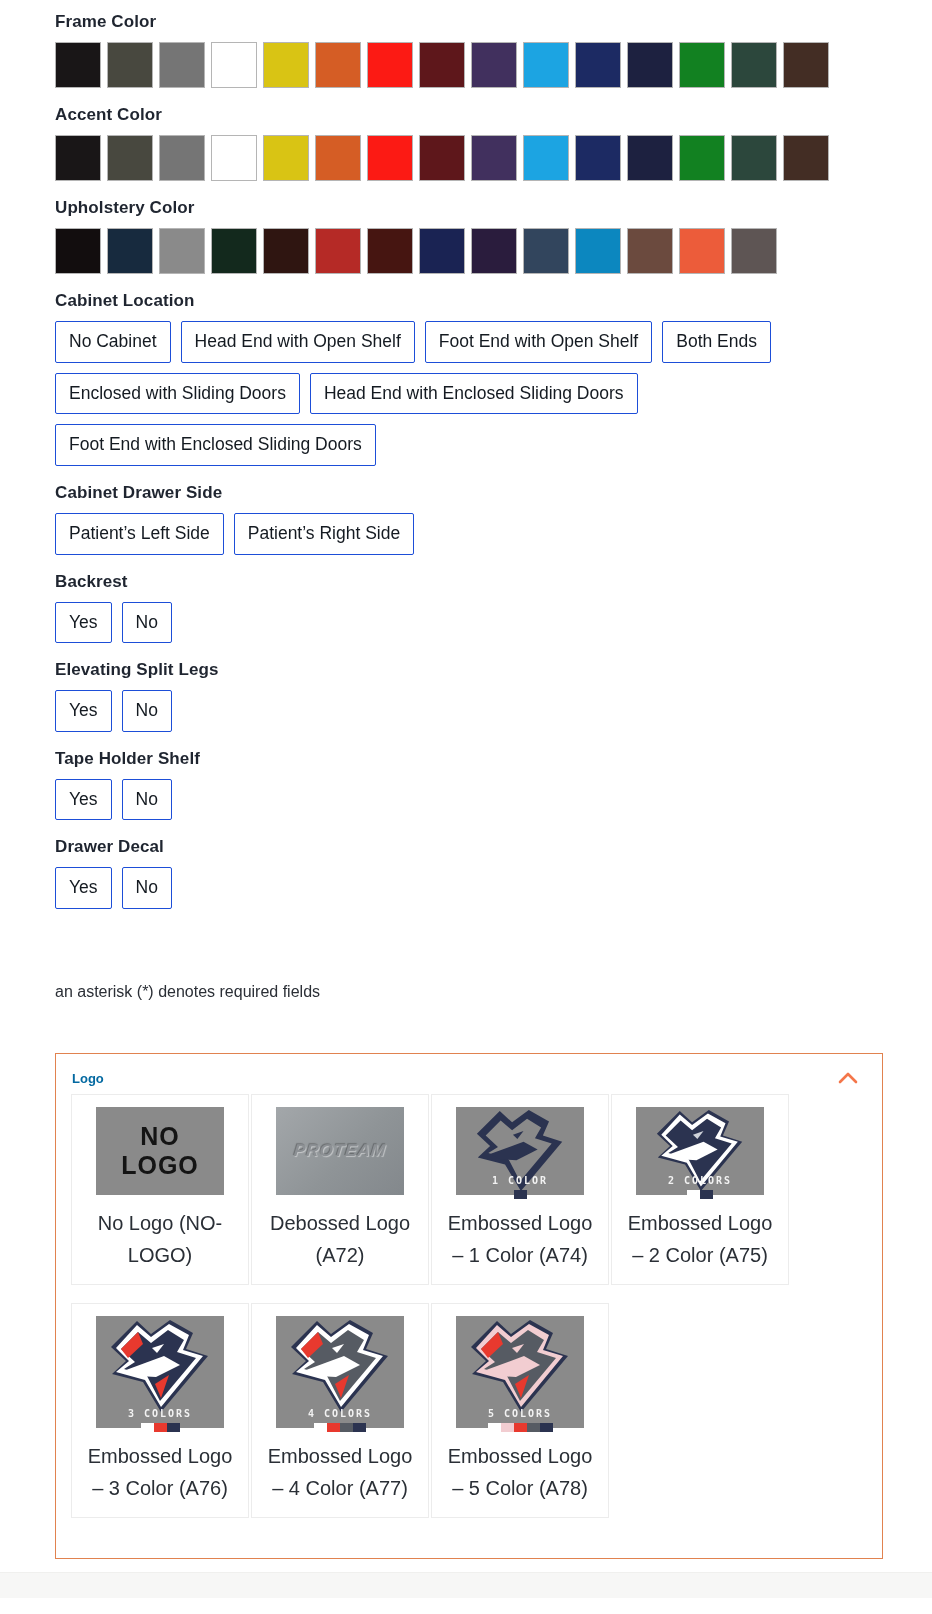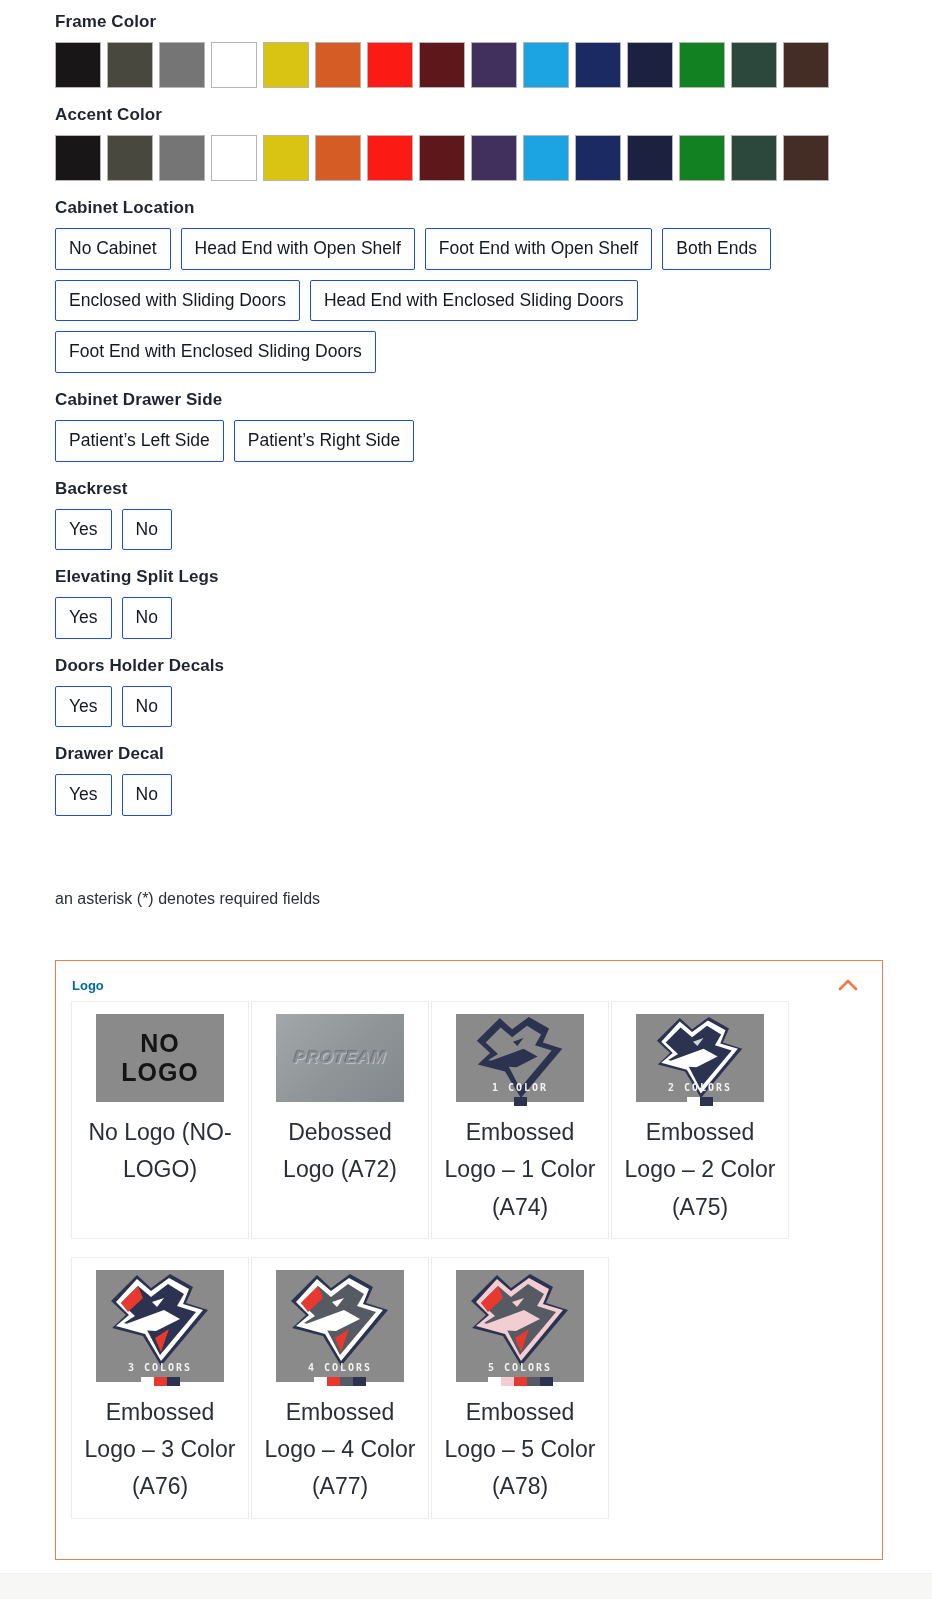--- a/index.html
+++ b/index.html
@@ -68,21 +68,21 @@
   }
   .thumb {
     width: 128px; height: 88px; background: #8a8a8a;
     position: relative; overflow: visible;
     display: flex; align-items: center; justify-content: center;
     flex: none;
   }
   .thumb-tall { height: 112px; }
   .tile-caption {
     margin-top: 12px;
-    font-size: 23px; color: #2a2f36; text-align: center;
+    font-size: 20px; color: #2a2f36; text-align: center;
     line-height: 1.62; max-width: 160px;
   }
 
   .nologo-text {
     font-weight: 800; font-size: 25px; color: #141414;
     letter-spacing: 1px; line-height: 1.15; text-align: center;
     width: 80px;
   }
   .deboss-bg { background: linear-gradient(135deg, #a3a7aa 0%, #8f9497 55%, #83888c 100%); }
   .deboss-text {
@@ -153,20 +153,39 @@
         <div class="swatch" style="background-color: rgb(65, 48, 94);"></div>
         <div class="swatch" style="background-color: rgb(28, 164, 226);"></div>
         <div class="swatch" style="background-color: rgb(28, 42, 99);"></div>
         <div class="swatch" style="background-color: rgb(29, 33, 64);"></div>
         <div class="swatch" style="background-color: rgb(18, 129, 33);"></div>
         <div class="swatch" style="background-color: rgb(44, 71, 60);"></div>
         <div class="swatch" style="background-color: rgb(67, 45, 36);"></div>
       </div>
   </div>
 
+  <div class="sec sec-gap">
+    <div class="field-label">Upholstery Color</div>
+    <div class="swatch-row">
+        <div class="swatch" style="background-color: rgb(18, 13, 14);"></div>
+        <div class="swatch" style="background-color: rgb(23, 42, 62);"></div>
+        <div class="swatch" style="background-color: rgb(138, 138, 138);"></div>
+        <div class="swatch" style="background-color: rgb(19, 41, 29);"></div>
+        <div class="swatch" style="background-color: rgb(47, 21, 17);"></div>
+        <div class="swatch" style="background-color: rgb(181, 42, 38);"></div>
+        <div class="swatch" style="background-color: rgb(70, 21, 17);"></div>
+        <div class="swatch" style="background-color: rgb(26, 35, 83);"></div>
+        <div class="swatch" style="background-color: rgb(42, 28, 61);"></div>
+        <div class="swatch" style="background-color: rgb(50, 69, 93);"></div>
+        <div class="swatch" style="background-color: rgb(12, 135, 191);"></div>
+        <div class="swatch" style="background-color: rgb(107, 74, 62);"></div>
+        <div class="swatch" style="background-color: rgb(236, 92, 58);"></div>
+        <div class="swatch" style="background-color: rgb(94, 85, 84);"></div>
+      </div>
+  </div>
 
   <div class="sec sec-gap">
     <div class="field-label">Cabinet Location</div>
     <div class="btn-row">
         <button class="opt-btn">No Cabinet</button>
         <button class="opt-btn">Head End with Open Shelf</button>
         <button class="opt-btn">Foot End with Open Shelf</button>
         <button class="opt-btn">Both Ends</button>
         <button class="opt-btn">Enclosed with Sliding Doors</button>
         <button class="opt-btn">Head End with Enclosed Sliding Doors</button>
@@ -192,21 +211,21 @@
 
   <div class="sec sec-gap">
     <div class="field-label">Elevating Split Legs</div>
     <div class="btn-row">
         <button class="opt-btn">Yes</button>
         <button class="opt-btn">No</button>
       </div>
   </div>
 
   <div class="sec sec-gap">
-    <div class="field-label">Doors Holder Decals</div>
+    <div class="field-label">Tape Holder Shelf</div>
     <div class="btn-row">
         <button class="opt-btn">Yes</button>
         <button class="opt-btn">No</button>
       </div>
   </div>
 
   <div class="sec sec-gap">
     <div class="field-label">Drawer Decal</div>
     <div class="btn-row">
         <button class="opt-btn">Yes</button>

